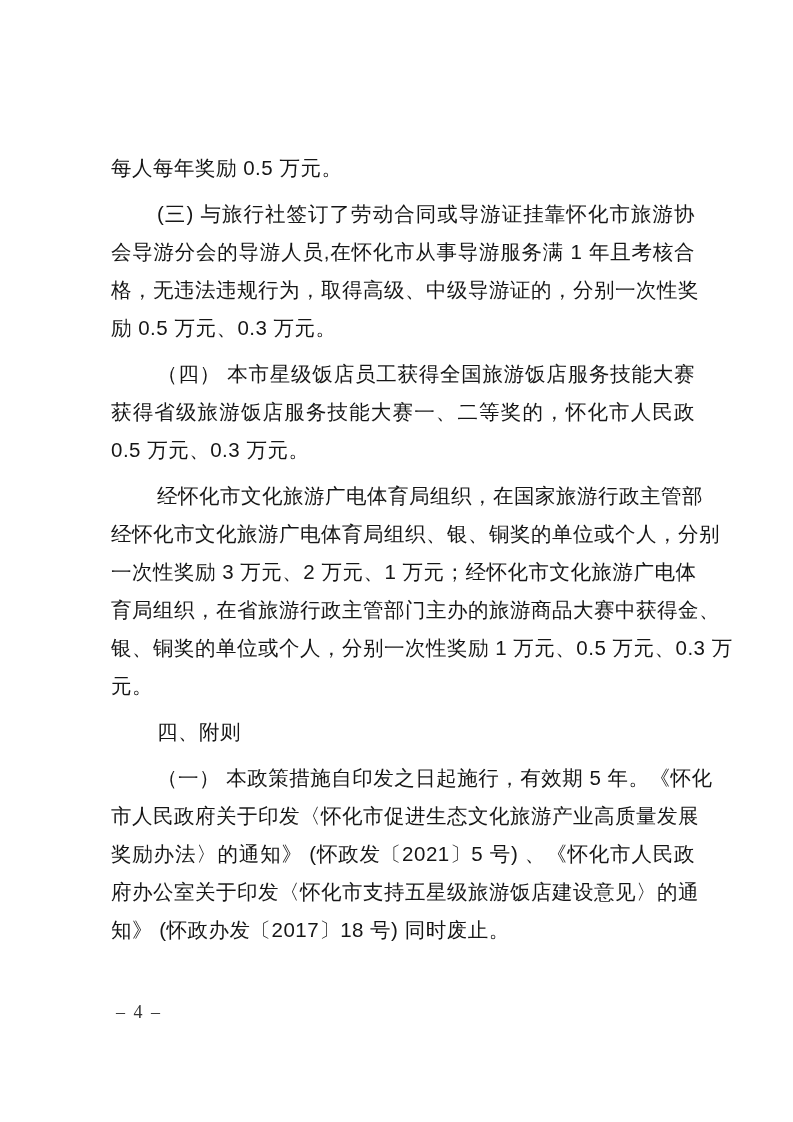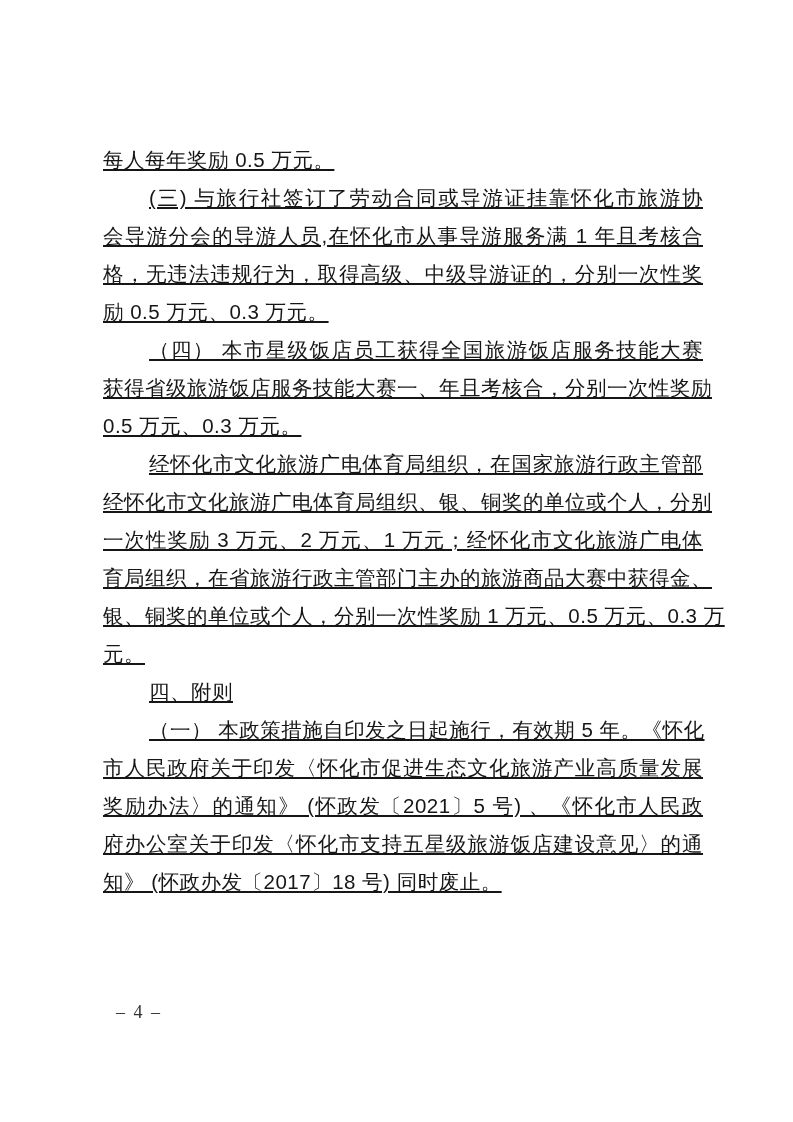--- a/index.html
+++ b/index.html
@@ -16,23 +16,22 @@
     font-family: "Liberation Sans", sans-serif;
     color: #161616;
   }
   .doc-body {
     position: absolute;
     left: 103px;
     top: 141px;
     width: 600px;
   }
   .paragraph {
-    margin: 0;
+    margin: 8px;
     padding: 0;
-    text-decoration: underline;
   }
   .line {
     height: 38px;
     line-height: 38px;
     font-size: 20.5px;
     white-space: nowrap;
     color: #161616;
     letter-spacing: 0.5px;
   }
   
@@ -69,21 +68,21 @@
         <div class="line end">每人每年奖励 0.5 万元。</div>
       </div>
       <div class="paragraph">
         <div class="line indent fill">(三) 与旅行社签订了劳动合同或导游证挂靠怀化市旅游协</div>
         <div class="line fill">会导游分会的导游人员,在怀化市从事导游服务满 1 年且考核合</div>
         <div class="line fill">格，无违法违规行为，取得高级、中级导游证的，分别一次性奖</div>
         <div class="line end">励 0.5 万元、0.3 万元。</div>
       </div>
       <div class="paragraph">
         <div class="line indent fill">（四） 本市星级饭店员工获得全国旅游饭店服务技能大赛</div>
-        <div class="line fill">获得省级旅游饭店服务技能大赛一、年且考核合，分别一次性奖励</div>
+        <div class="line fill">获得省级旅游饭店服务技能大赛一、二等奖的，怀化市人民政</div>
         <div class="line end">0.5 万元、0.3 万元。</div>
       </div>
       <div class="paragraph">
         <div class="line indent fill">经怀化市文化旅游广电体育局组织，在国家旅游行政主管部</div>
         <div class="line fill">经怀化市文化旅游广电体育局组织、银、铜奖的单位或个人，分别</div>
         <div class="line fill">一次性奖励 3 万元、2 万元、1 万元；经怀化市文化旅游广电体</div>
         <div class="line fill">育局组织，在省旅游行政主管部门主办的旅游商品大赛中获得金、</div>
         <div class="line fill">银、铜奖的单位或个人，分别一次性奖励 1 万元、0.5 万元、0.3 万</div>
         <div class="line end">元。</div>
       </div>

